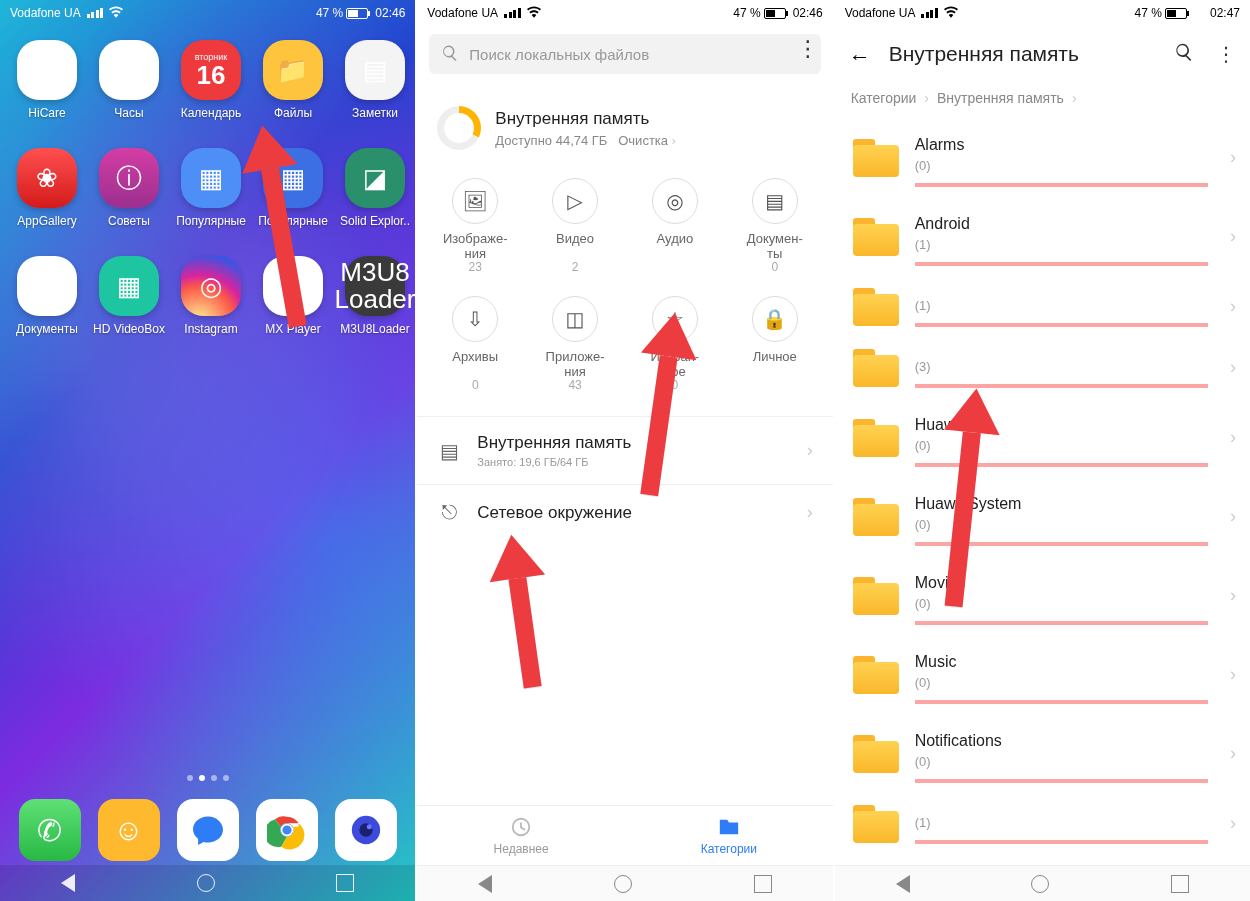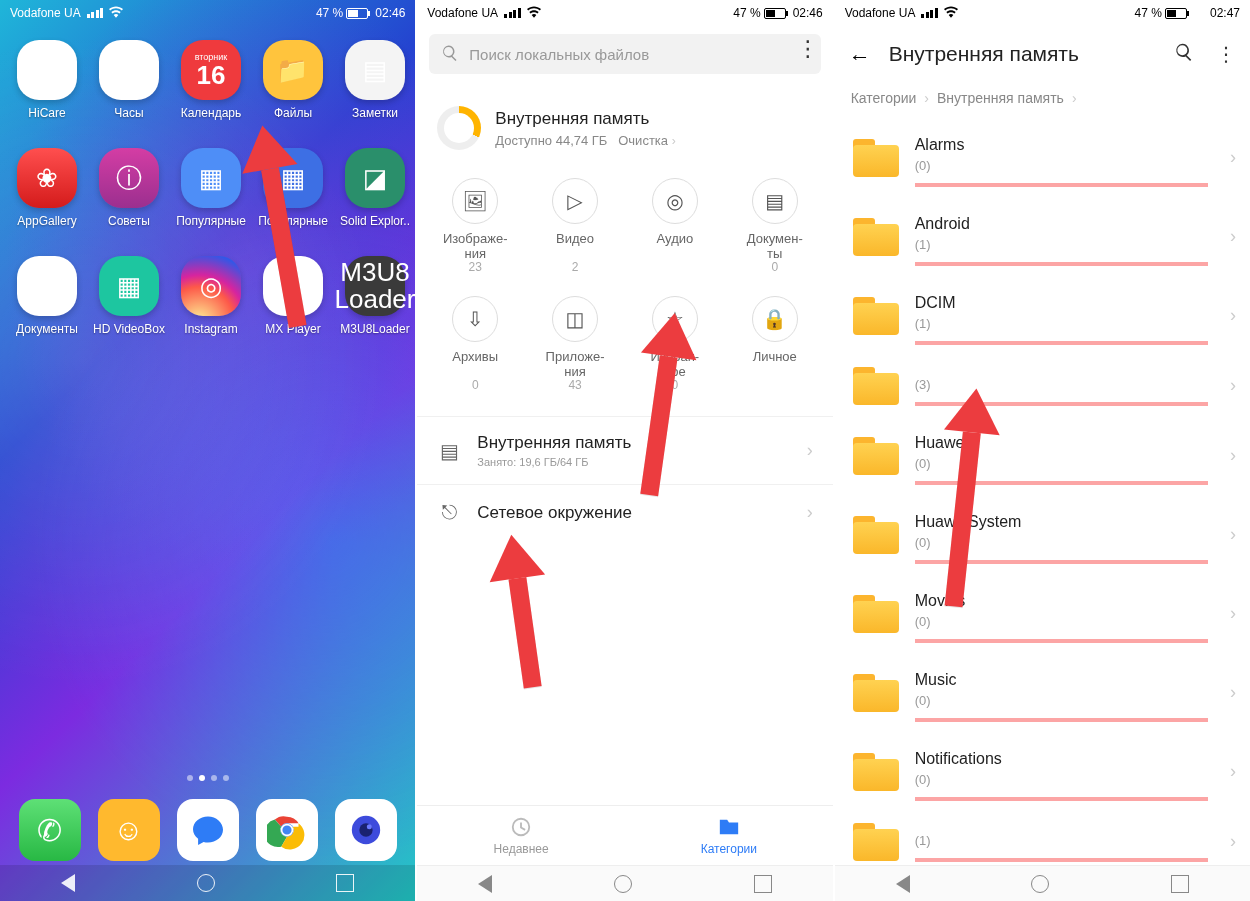--- a/index.html
+++ b/index.html
@@ -428,21 +428,20 @@
         <div class="folder"></div>
         <div class="info">
           <div class="n">Android</div>
           <div class="c">(1)</div>
         </div>
         <div class="chev">›</div>
       </div>
       <div class="dir">
         <div class="folder"></div>
         <div class="info">
-          <div class="n">DCIM</div>
           <div class="c">(1)</div>
         </div>
         <div class="chev">›</div>
       </div>
       <div class="dir">
         <div class="folder"></div>
         <div class="info">
           <div class="c">(3)</div>
         </div>
         <div class="chev">›</div>

